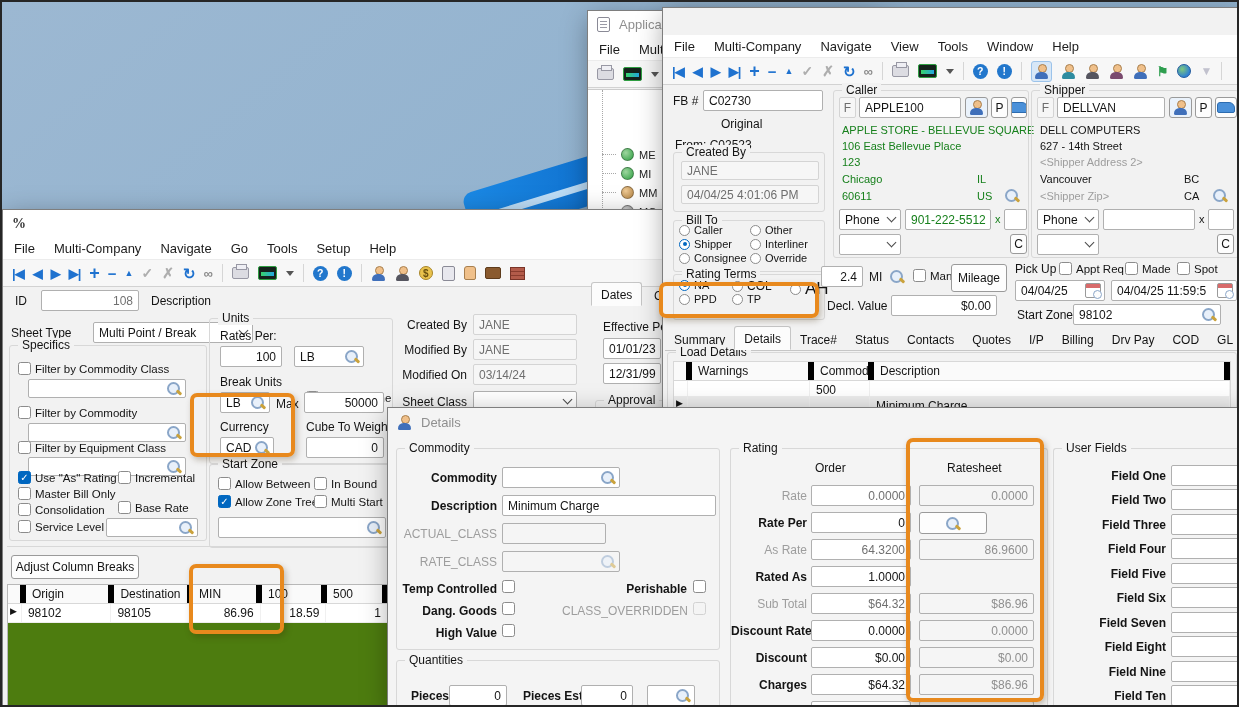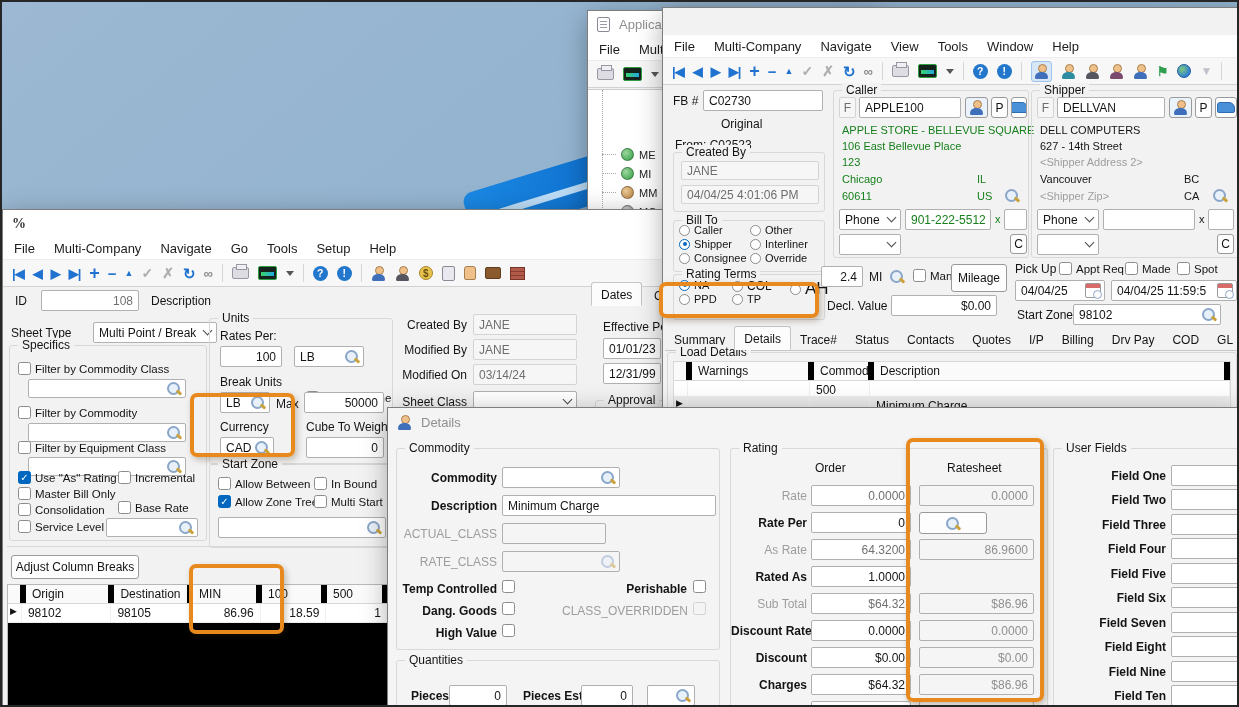--- a/index.html
+++ b/index.html
@@ -206,21 +206,21 @@
         <span>01/01/23</span>
       </div>
     <div class="fld" style="left:600px;top:153px;width:58px">
         <span>12/31/99</span>
       </div>
     <div class="grp" style="left:592px;top:190px;width:132px;height:80px">
       <span class="gl">Approval</span>
     </div>
 
     <span class="lbl" style="left:8px;top:116px">Sheet Type</span>
-    <div class="fld" style="left:90px;top:112px;width:124px">
+    <div class="fld" style="left:90px;top:112px;width:160px">
         <span>Multi Point / Break</span>
         <span class="vch"></span>
       </div>
 
     <div class="grp" style="left:6px;top:135px;width:198px;height:196px">
       <span class="gl">Specifics</span>
       <span class="cb" style="left:8px;top:16px">
           <span class="bx"></span>
           <span>Filter by Commodity Class</span>
         </span>
@@ -341,21 +341,21 @@
       </div>
     <span class="lbl r" style="left:396px;top:185px;width:68px">Sheet Class</span>
     <div class="fld" style="left:470px;top:181px;width:104px">
         <span class="vch"></span>
       </div>
 
     <div style="position:absolute;left:4px;top:336px;width:380px;border-top:1px solid #d8d8d8"></div>
     <div class="btn" style="left:8px;top:345px;width:128px;height:24px">
         <span>Adjust Column Breaks</span>
       </div>
-    <div style="position:absolute;left:4px;top:374px;width:382px;height:122px;background:#000000;border:1px solid #b8b8b8">
+    <div style="position:absolute;left:4px;top:374px;width:382px;height:122px;background:#4d7c0f;border:1px solid #b8b8b8">
       <div class="thead">
         <span class="thc" style="width:14px">&nbsp;</span>
         <span class="thc" style="width:90px">Origin</span>
         <span class="thc" style="width:80px">Destination</span>
         <span class="thc" style="width:70px">MIN</span>
         <span class="thc" style="width:66px">100</span>
         <span class="thc" style="width:62px">500</span>
       </div>
       <div class="trw">
         <span class="td" style="width:14px;padding:2px 2px;font-size:9px">▶</span>

